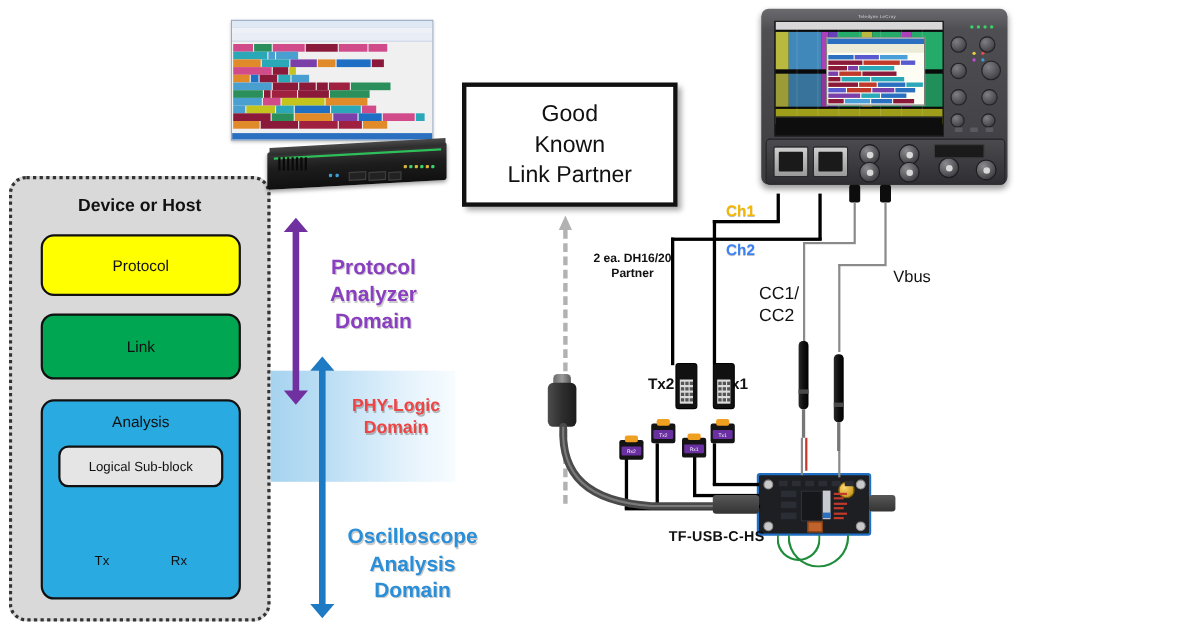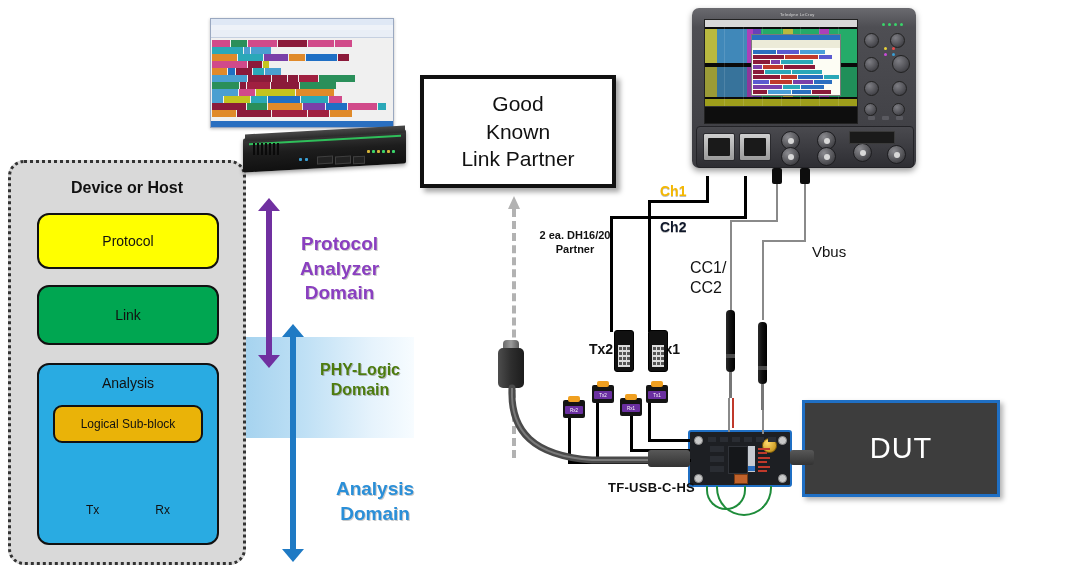--- a/index.html
+++ b/index.html
@@ -42,36 +42,36 @@
     position:absolute;left:0;top:10px;width:100%;
     text-align:center;font-size:14px;color:#111;
   }
   .subblock{
     position:absolute;left:14px;width:150px;height:38px;
     border:2.5px solid #111;border-radius:9px;
     box-sizing:border-box;
     display:flex;align-items:center;justify-content:center;
     font-size:12px;color:#111;
   }
-  #sub-logical{top:40px;background:#eab308;}
+  #sub-logical{top:40px;background:#e5e5e5;}
   #sub-electrical{top:90px;background:#dce4fa;}
   #txrx-row{
     position:absolute;left:0;top:138px;width:100%;
     display:flex;justify-content:center;gap:56px;
     font-size:12px;color:#111;
   }
 
   
   #phy-band{
     left:246px;top:337px;width:168px;height:101px;
     background:linear-gradient(to right,#a6d3ef 0%,#bfe0f5 35%,#e6f3fc 75%,#f7fcff 100%);
   }
   #phy-band-label{
     left:300px;top:360px;width:120px;
-    text-align:center;font-size:16px;font-weight:bold;color:#4d7c0f;
+    text-align:center;font-size:16px;font-weight:bold;color:#ef4444;
     line-height:1.25;
     text-shadow:1px 1px 0 rgba(130,130,130,.55);
   }
   .vArrow{position:absolute;}
   .vArrow .shaft{position:absolute;left:50%;transform:translateX(-50%);}
   .vArrow .head{position:absolute;left:50%;transform:translateX(-50%);width:0;height:0;}
 
   #arrow-protocol{left:258px;top:198px;width:22px;height:170px;}
   #arrow-protocol .shaft{top:11px;bottom:11px;width:6px;background:#7030a0;}
   #arrow-protocol .head.up{top:0;border-left:11px solid transparent;border-right:11px solid transparent;border-bottom:13px solid #7030a0;}
@@ -257,21 +257,21 @@
     background:#3d3d3d;border:3px solid #1f6fc4;
     box-sizing:border-box;
     display:flex;align-items:center;justify-content:center;
     box-shadow:3px 3px 5px rgba(0,0,0,.3);
   }
   #dut-label{font-size:29px;color:#ffffff;letter-spacing:1px;}
 
   
   #lbl-ch1{left:660px;top:183px;font-size:14px;font-weight:bold;color:#f5b800;
            text-shadow:0 1px 0 rgba(0,0,0,.25);}
-  #lbl-ch2{left:660px;top:219px;font-size:14px;font-weight:bold;color:#0f172a;
+  #lbl-ch2{left:660px;top:219px;font-size:14px;font-weight:bold;color:#3b82f6;
            text-shadow:0 1px 0 rgba(0,0,0,.25);}
   #lbl-probes{left:527px;top:228px;width:96px;text-align:center;
               font-size:11px;font-weight:bold;color:#111;line-height:1.3;}
   #lbl-cc{left:690px;top:258px;font-size:16px;color:#111;line-height:1.25;}
   #lbl-vbus{left:812px;top:243px;font-size:15px;color:#111;}
   #lbl-tx2{left:589px;top:341px;}
   #lbl-tx1{left:656px;top:341px;}
 
   
   #watermark{
@@ -326,20 +326,21 @@
     <div>Analyzer</div>
     <div>Domain</div>
   </div>
 
   <div class="vArrow" id="arrow-scope">
     <div class="head up"></div>
     <div class="shaft"></div>
     <div class="head dn"></div>
   </div>
   <div class="abs" id="label-scope-domain">
+    <div>Oscilloscope</div>
     <div>Analysis</div>
     <div>Domain</div>
   </div>
 
   <div class="abs" id="pa-screenshot">
     <div id="pa-titlebar"></div>
     <div id="pa-menubar"></div>
     <div id="pa-toolbar"></div>
     <div id="pa-grid">
         <div class="pa-row" style="top: 2px;">
@@ -623,23 +624,20 @@
       <div class="fx-pad" style="left: 78px; top: 5px; width: 8px; height: 5px;"></div>
       <div style="position: absolute; left: 44px; top: 42px; width: 12px; height: 8px; background: rgb(192, 98, 43); border: 1px solid rgb(122, 58, 18);"></div>
     </div>
   <div class="abs" id="fx-label">TF-USB-C-HS</div>
 
   <div class="abs" id="usbc-connector">
     <div class="head"></div>
     <div class="shell"></div>
   </div>
 
-  <div class="abs" id="dut">
-    <div id="dut-label">DUT</div>
-  </div>
 
 
 <div class="scope-conn" style="left: 772px; top: 168px;"></div>
     <div class="scope-conn" style="left: 800px; top: 168px;"></div>
     <div class="wire" style="left: 706px; top: 176px; width: 3px; height: 26px; background: rgb(0, 0, 0);"></div>
     <div class="wire" style="left: 648px; top: 200px; width: 61px; height: 3px; background: rgb(0, 0, 0);"></div>
     <div class="wire" style="left: 648px; top: 200px; width: 3px; height: 132px; background: rgb(0, 0, 0);"></div>
     <div class="wire" style="left: 744px; top: 176px; width: 3px; height: 42px; background: rgb(0, 0, 0);"></div>
     <div class="wire" style="left: 610px; top: 216px; width: 137px; height: 3px; background: rgb(0, 0, 0);"></div>
     <div class="wire" style="left: 610px; top: 216px; width: 3px; height: 116px; background: rgb(0, 0, 0);"></div>

